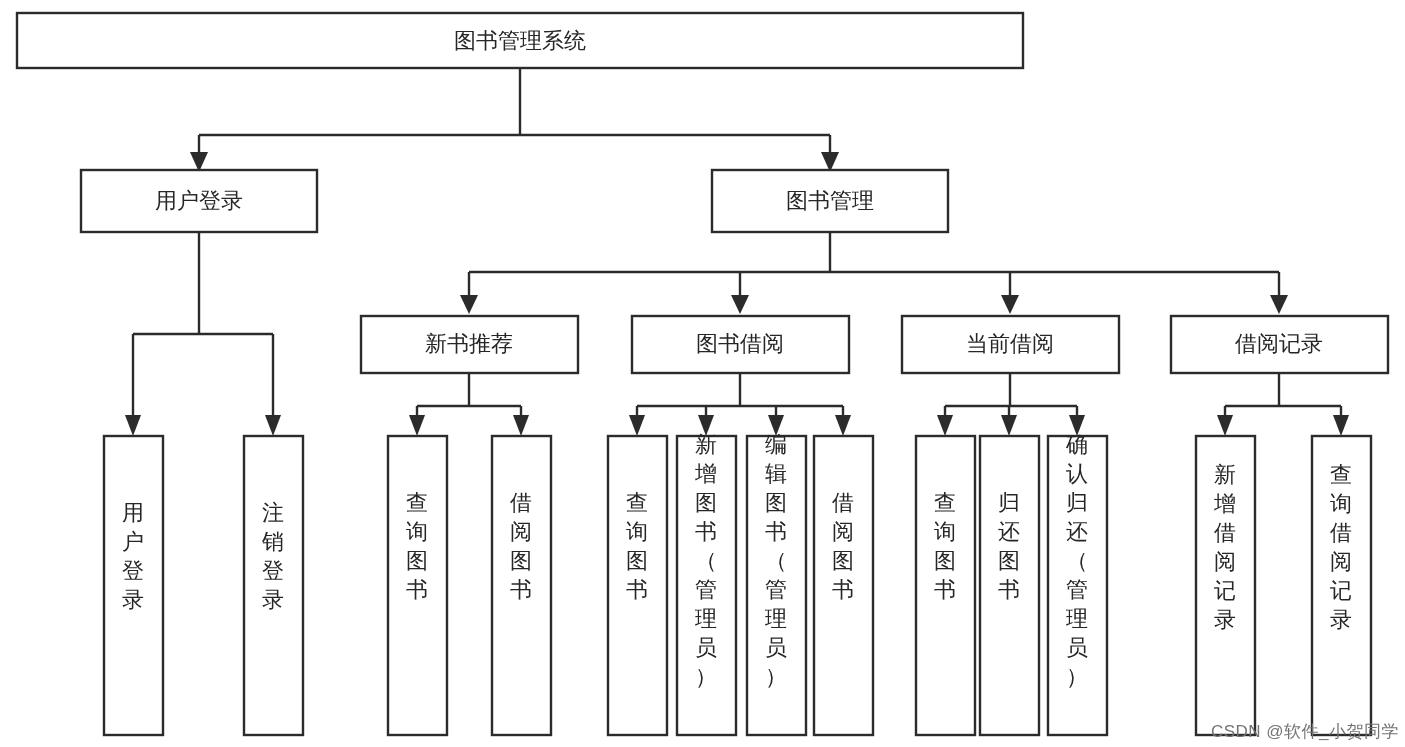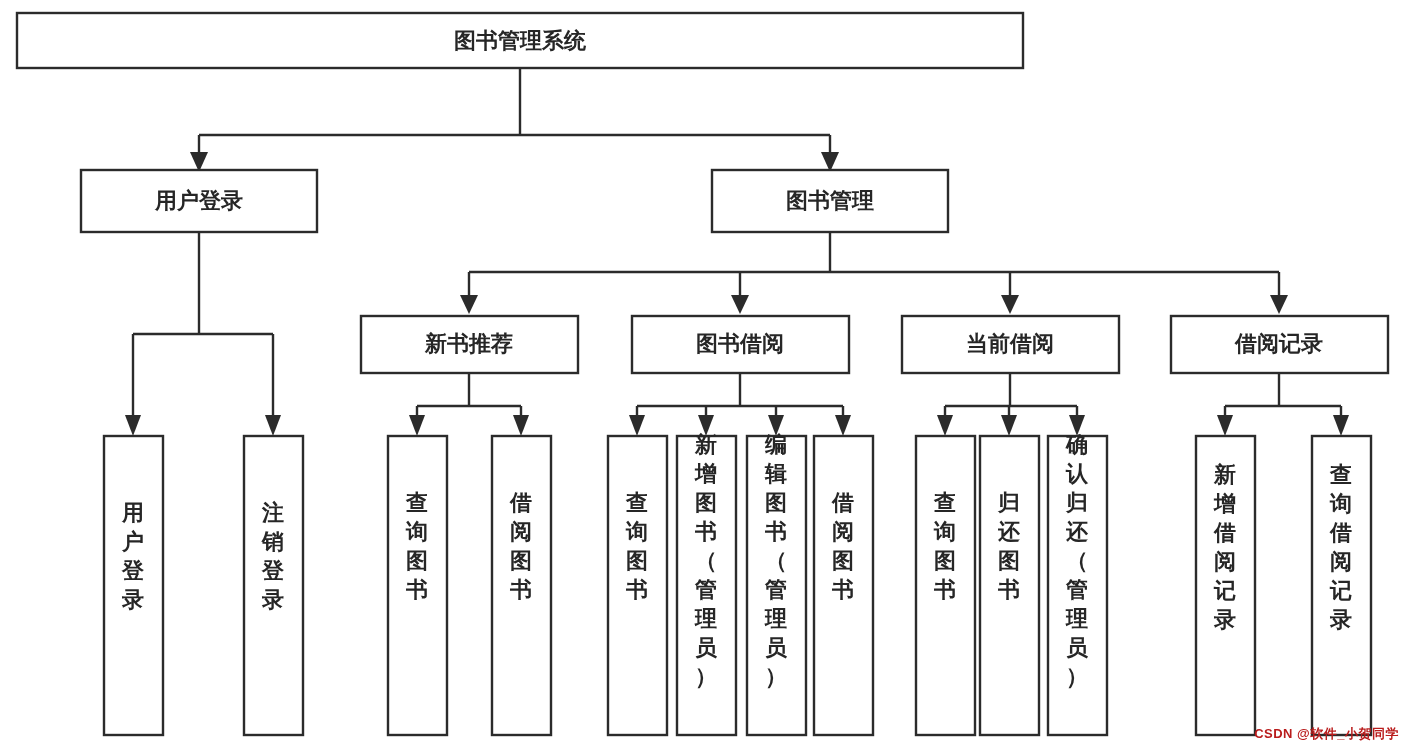--- a/index.html
+++ b/index.html
@@ -13,21 +13,20 @@
     font-family: "Liberation Sans", "DejaVu Sans", sans-serif;
     overflow: hidden;
     position: relative;
   }
   #diagram-root {
     position: absolute;
     left: 0;
     top: 0;
     width: 1405px;
     height: 747px;
-    font-weight: bold;
   }
   svg#flow {
     display: block;
     width: 1405px;
     height: 747px;
   }
   .node-rect {
     fill: #ffffff;
     stroke: #2b2b2b;
     stroke-width: 2.4;
@@ -57,22 +56,22 @@
   }
   .arrow-head {
     fill: #2b2b2b;
     stroke: none;
   }
   .watermark {
     position: absolute;
     right: 6px;
     bottom: 4px;
     font-family: "Liberation Sans", "DejaVu Sans", sans-serif;
-    font-size: 13px;
-    color: #b91c1c;
+    font-size: 17px;
+    color: #737373;
     letter-spacing: 0.5px;
     white-space: nowrap;
     user-select: none;
   }
 </style>
 </head>
 <body>
 
 <div id="diagram-root">
   <svg id="flow" viewBox="0 0 1405 747" xmlns="http://www.w3.org/2000/svg">

